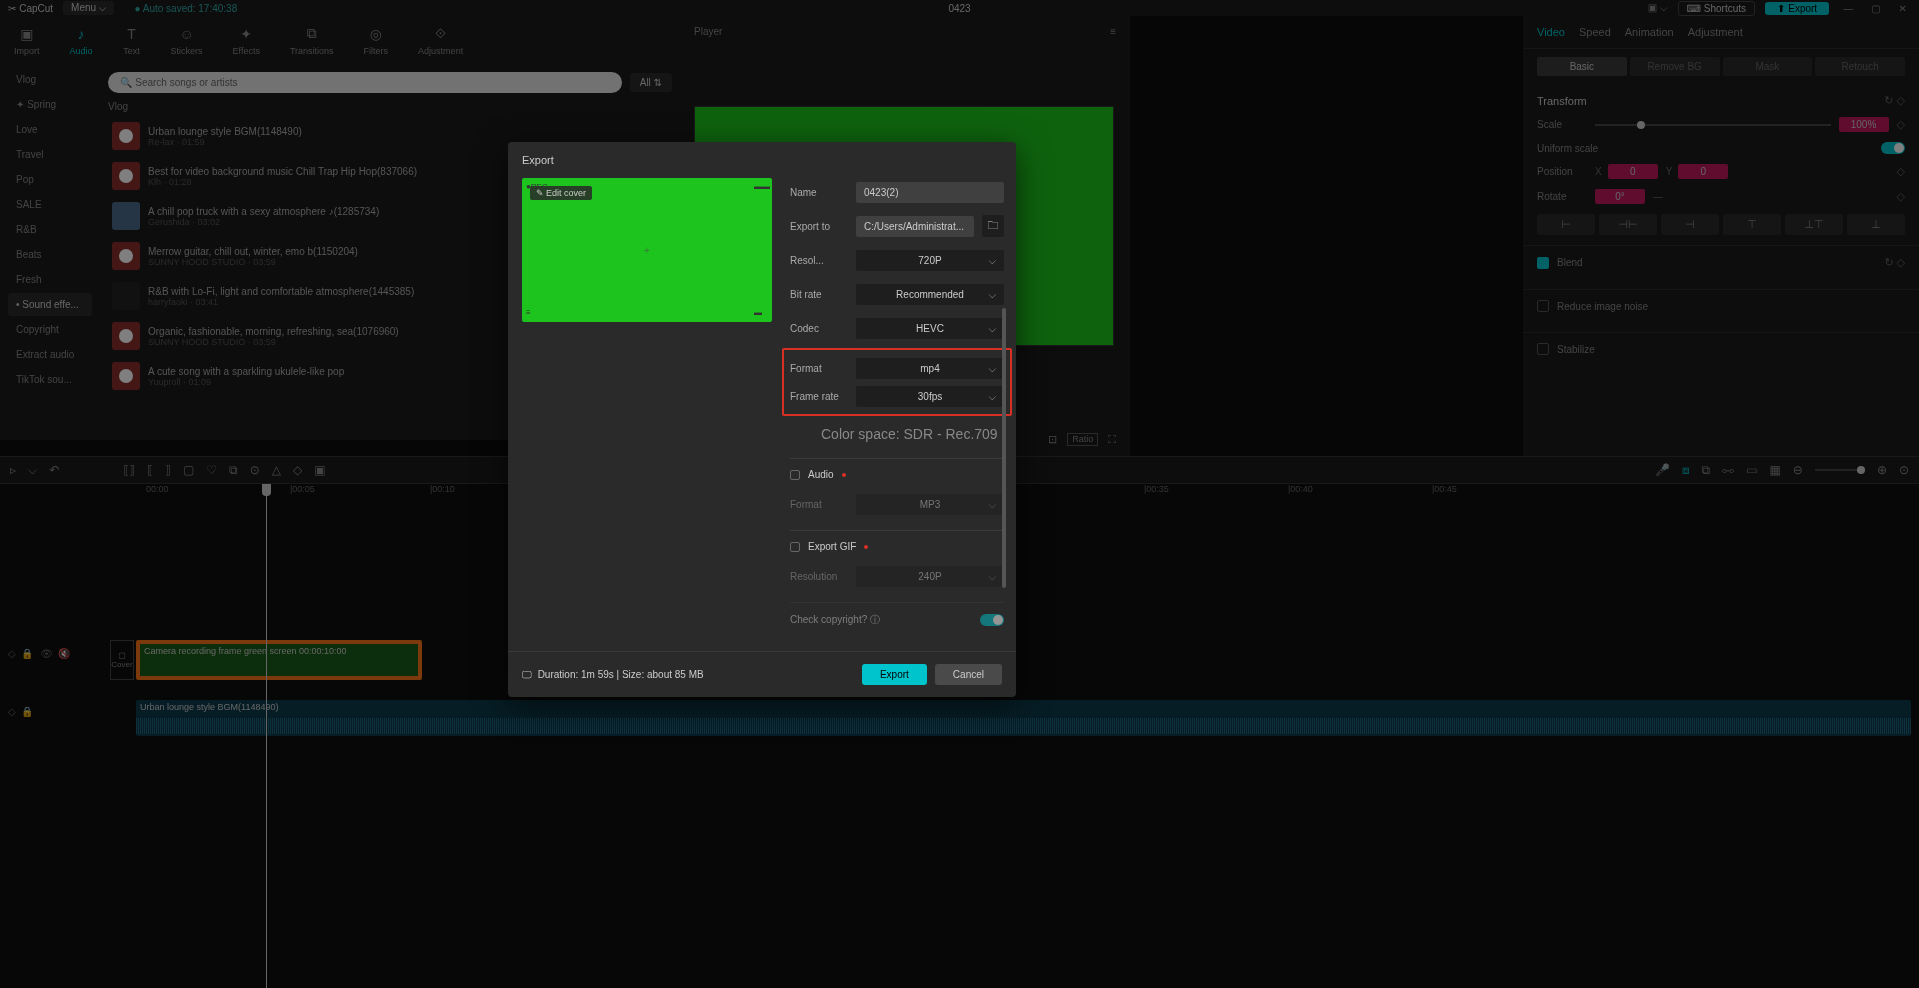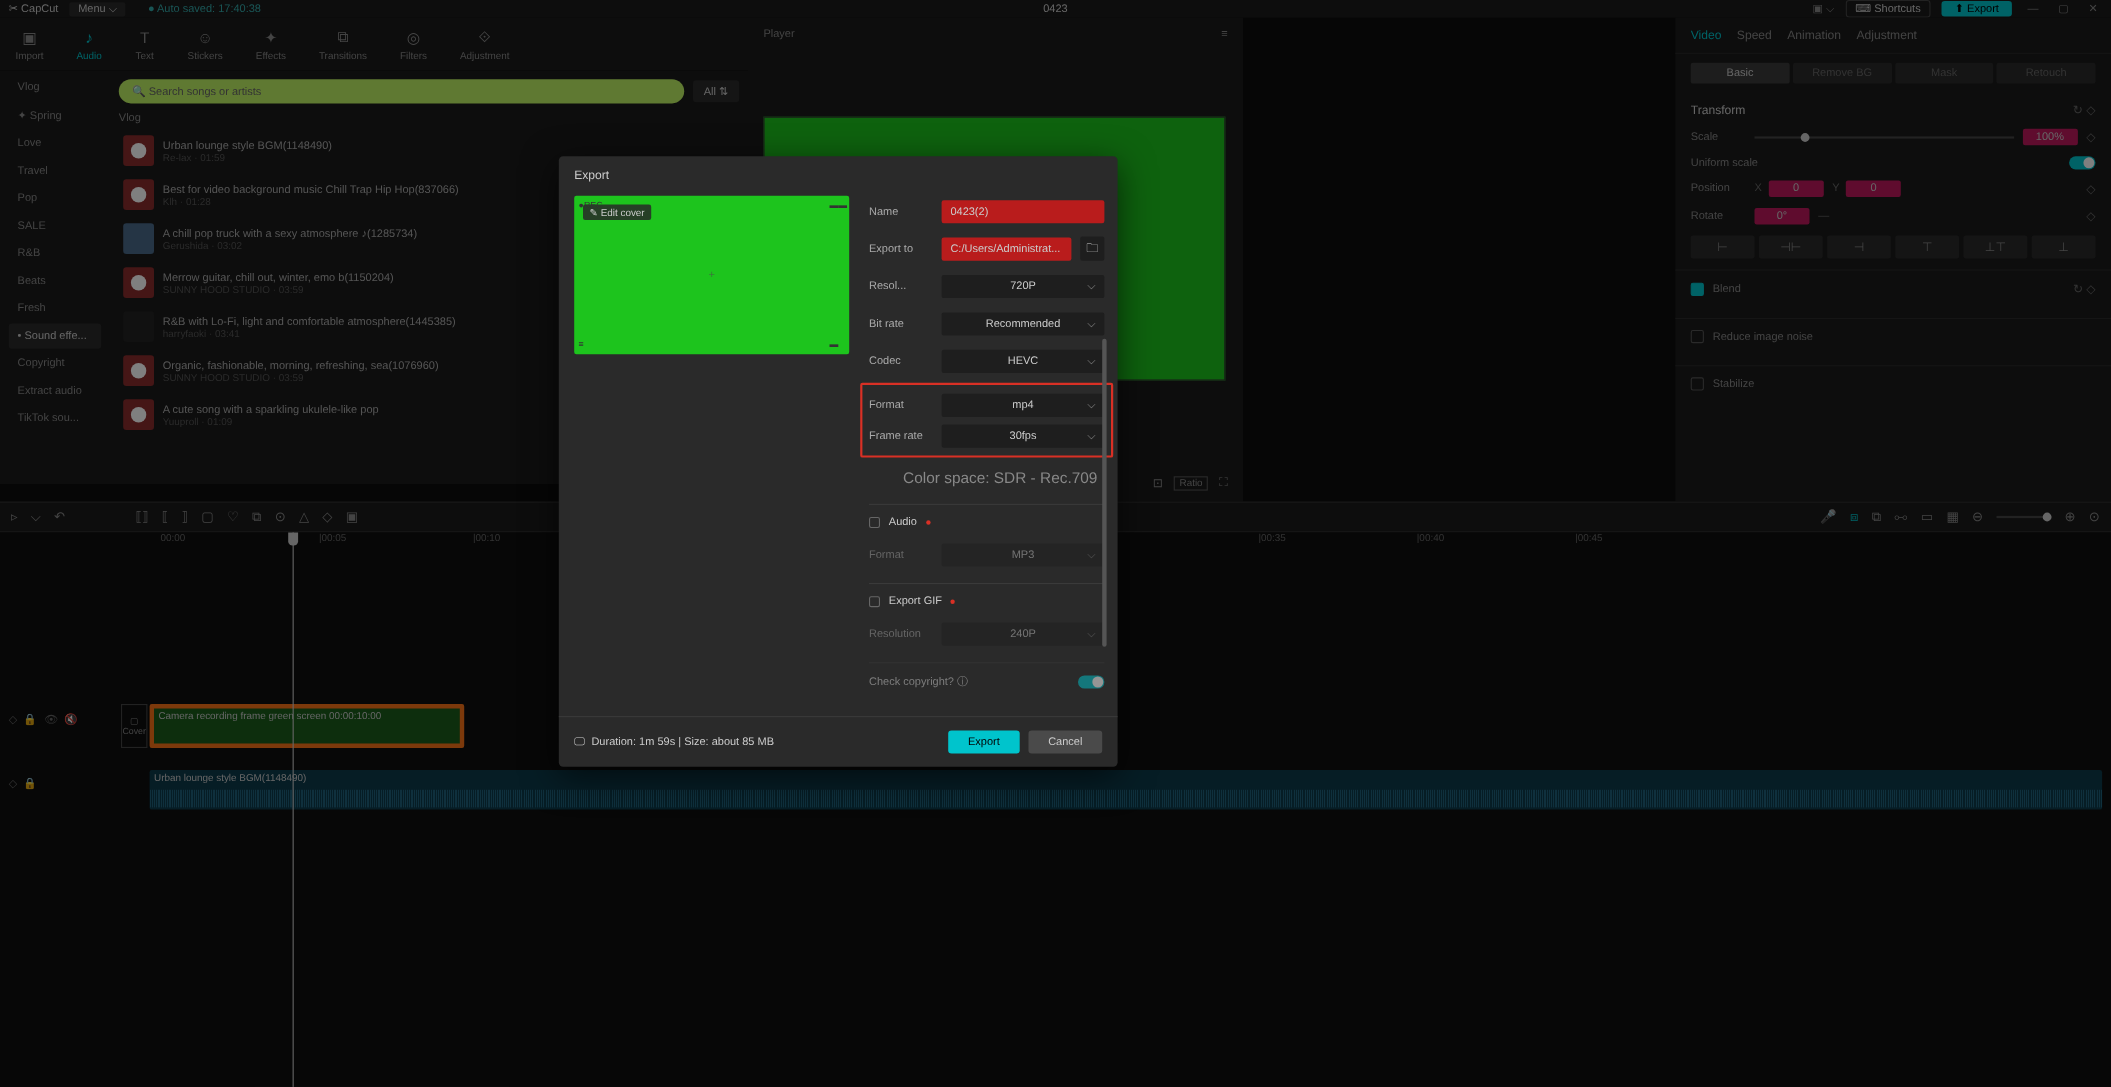--- a/index.html
+++ b/index.html
@@ -25,21 +25,21 @@
 .main-tab .icon { width: 18px; height: 18px; display: flex; align-items: center; justify-content: center; font-size: 14px; }
 
 
 .left-sidebar { position: absolute; top: 64px; left: 0; width: 100px; height: 376px; background: #1a1a1a; display: flex; flex-direction: column; padding: 4px 8px; gap: 2px; }
 .side-item { padding: 6px 8px; color: #888; cursor: pointer; font-size: 10px; border-radius: 3px; }
 .side-item.active { color: #ccc; background: #2a2a2a; }
 
 
 .audio-panel { position: absolute; top: 64px; left: 100px; width: 580px; height: 376px; background: #1a1a1a; padding: 8px; }
 .search-row { display: flex; gap: 8px; align-items: center; margin-bottom: 8px; }
-.search-box { flex: 1; background: #bef264; border-radius: 14px; padding: 5px 12px; color: #666; font-size: 10px; }
+.search-box { flex: 1; background: #e5e5e5; border-radius: 14px; padding: 5px 12px; color: #666; font-size: 10px; }
 .all-btn { background: #2a2a2a; padding: 4px 10px; border-radius: 3px; color: #ccc; font-size: 10px; }
 .category-label { color: #888; margin-bottom: 6px; font-size: 10px; }
 .audio-list { display: flex; flex-direction: column; gap: 4px; }
 .audio-item { display: flex; align-items: center; gap: 8px; padding: 4px; }
 .audio-thumb { width: 28px; height: 28px; background: #8b2d2d; border-radius: 3px; display: flex; align-items: center; justify-content: center; color: #fff; position: relative; }
 .audio-thumb::after { content: ''; width: 14px; height: 14px; background: #fff; border-radius: 50%; }
 .audio-thumb.blue { background: #4a6a8a; }
 .audio-thumb.dark { background: #222; }
 .audio-thumb.blue::after, .audio-thumb.dark::after { display: none; }
 .audio-info { flex: 1; }
@@ -105,21 +105,21 @@
 .corner { position: absolute; width: 14px; height: 10px; font-size: 8px; color: #333; }
 .corner.tl { top: 4px; left: 4px; }
 .corner.tr { top: 4px; right: 4px; }
 .corner.bl { bottom: 4px; left: 4px; }
 .corner.br { bottom: 4px; right: 4px; }
 .plus-mark { position: absolute; top: 50%; left: 50%; transform: translate(-50%,-50%); color: #3a7a3a; font-size: 10px; }
 
 .modal-form { flex: 1; display: flex; flex-direction: column; gap: 6px; padding-right: 4px; }
 .form-row { display: flex; align-items: center; gap: 8px; min-height: 28px; }
 .form-label { width: 58px; color: #aaa; font-size: 10px; }
-.form-input { flex: 1; background: #b91c1c; border: none; color: #ccc; padding: 5px 8px; border-radius: 2px; font-size: 10px; }
+.form-input { flex: 1; background: #404040; border: none; color: #ccc; padding: 5px 8px; border-radius: 2px; font-size: 10px; }
 .form-select { flex: 1; background: #1e1e1e; color: #ccc; padding: 5px 8px; border-radius: 2px; font-size: 10px; text-align: center; position: relative; }
 .form-select::after { content: '⌵'; position: absolute; right: 8px; color: #888; }
 .folder-btn { width: 22px; height: 22px; background: #1e1e1e; border-radius: 2px; display: flex; align-items: center; justify-content: center; color: #ccc; font-size: 11px; }
 .form-row.disabled { opacity: 0.45; }
 .highlight-box { border: 2px solid #d93025; border-radius: 2px; padding: 4px 6px; margin: 0 -8px; }
 .color-space { color: #888; font-size: 14px; padding: 4px 0; margin-left: 31px; }
 .sect-header { display: flex; align-items: center; gap: 8px; padding: 10px 0 4px; color: #ccc; font-size: 10px; border-top: 1px solid #3a3a3a; margin-top: 6px; }
 .sect-checkbox { width: 10px; height: 10px; border: 1px solid #666; border-radius: 2px; }
 .small-dot { width: 4px; height: 4px; background: #d93025; border-radius: 50%; }
 .mini-toggle { width: 24px; height: 12px; background: #00c4cc; border-radius: 6px; margin-left: auto; position: relative; }

